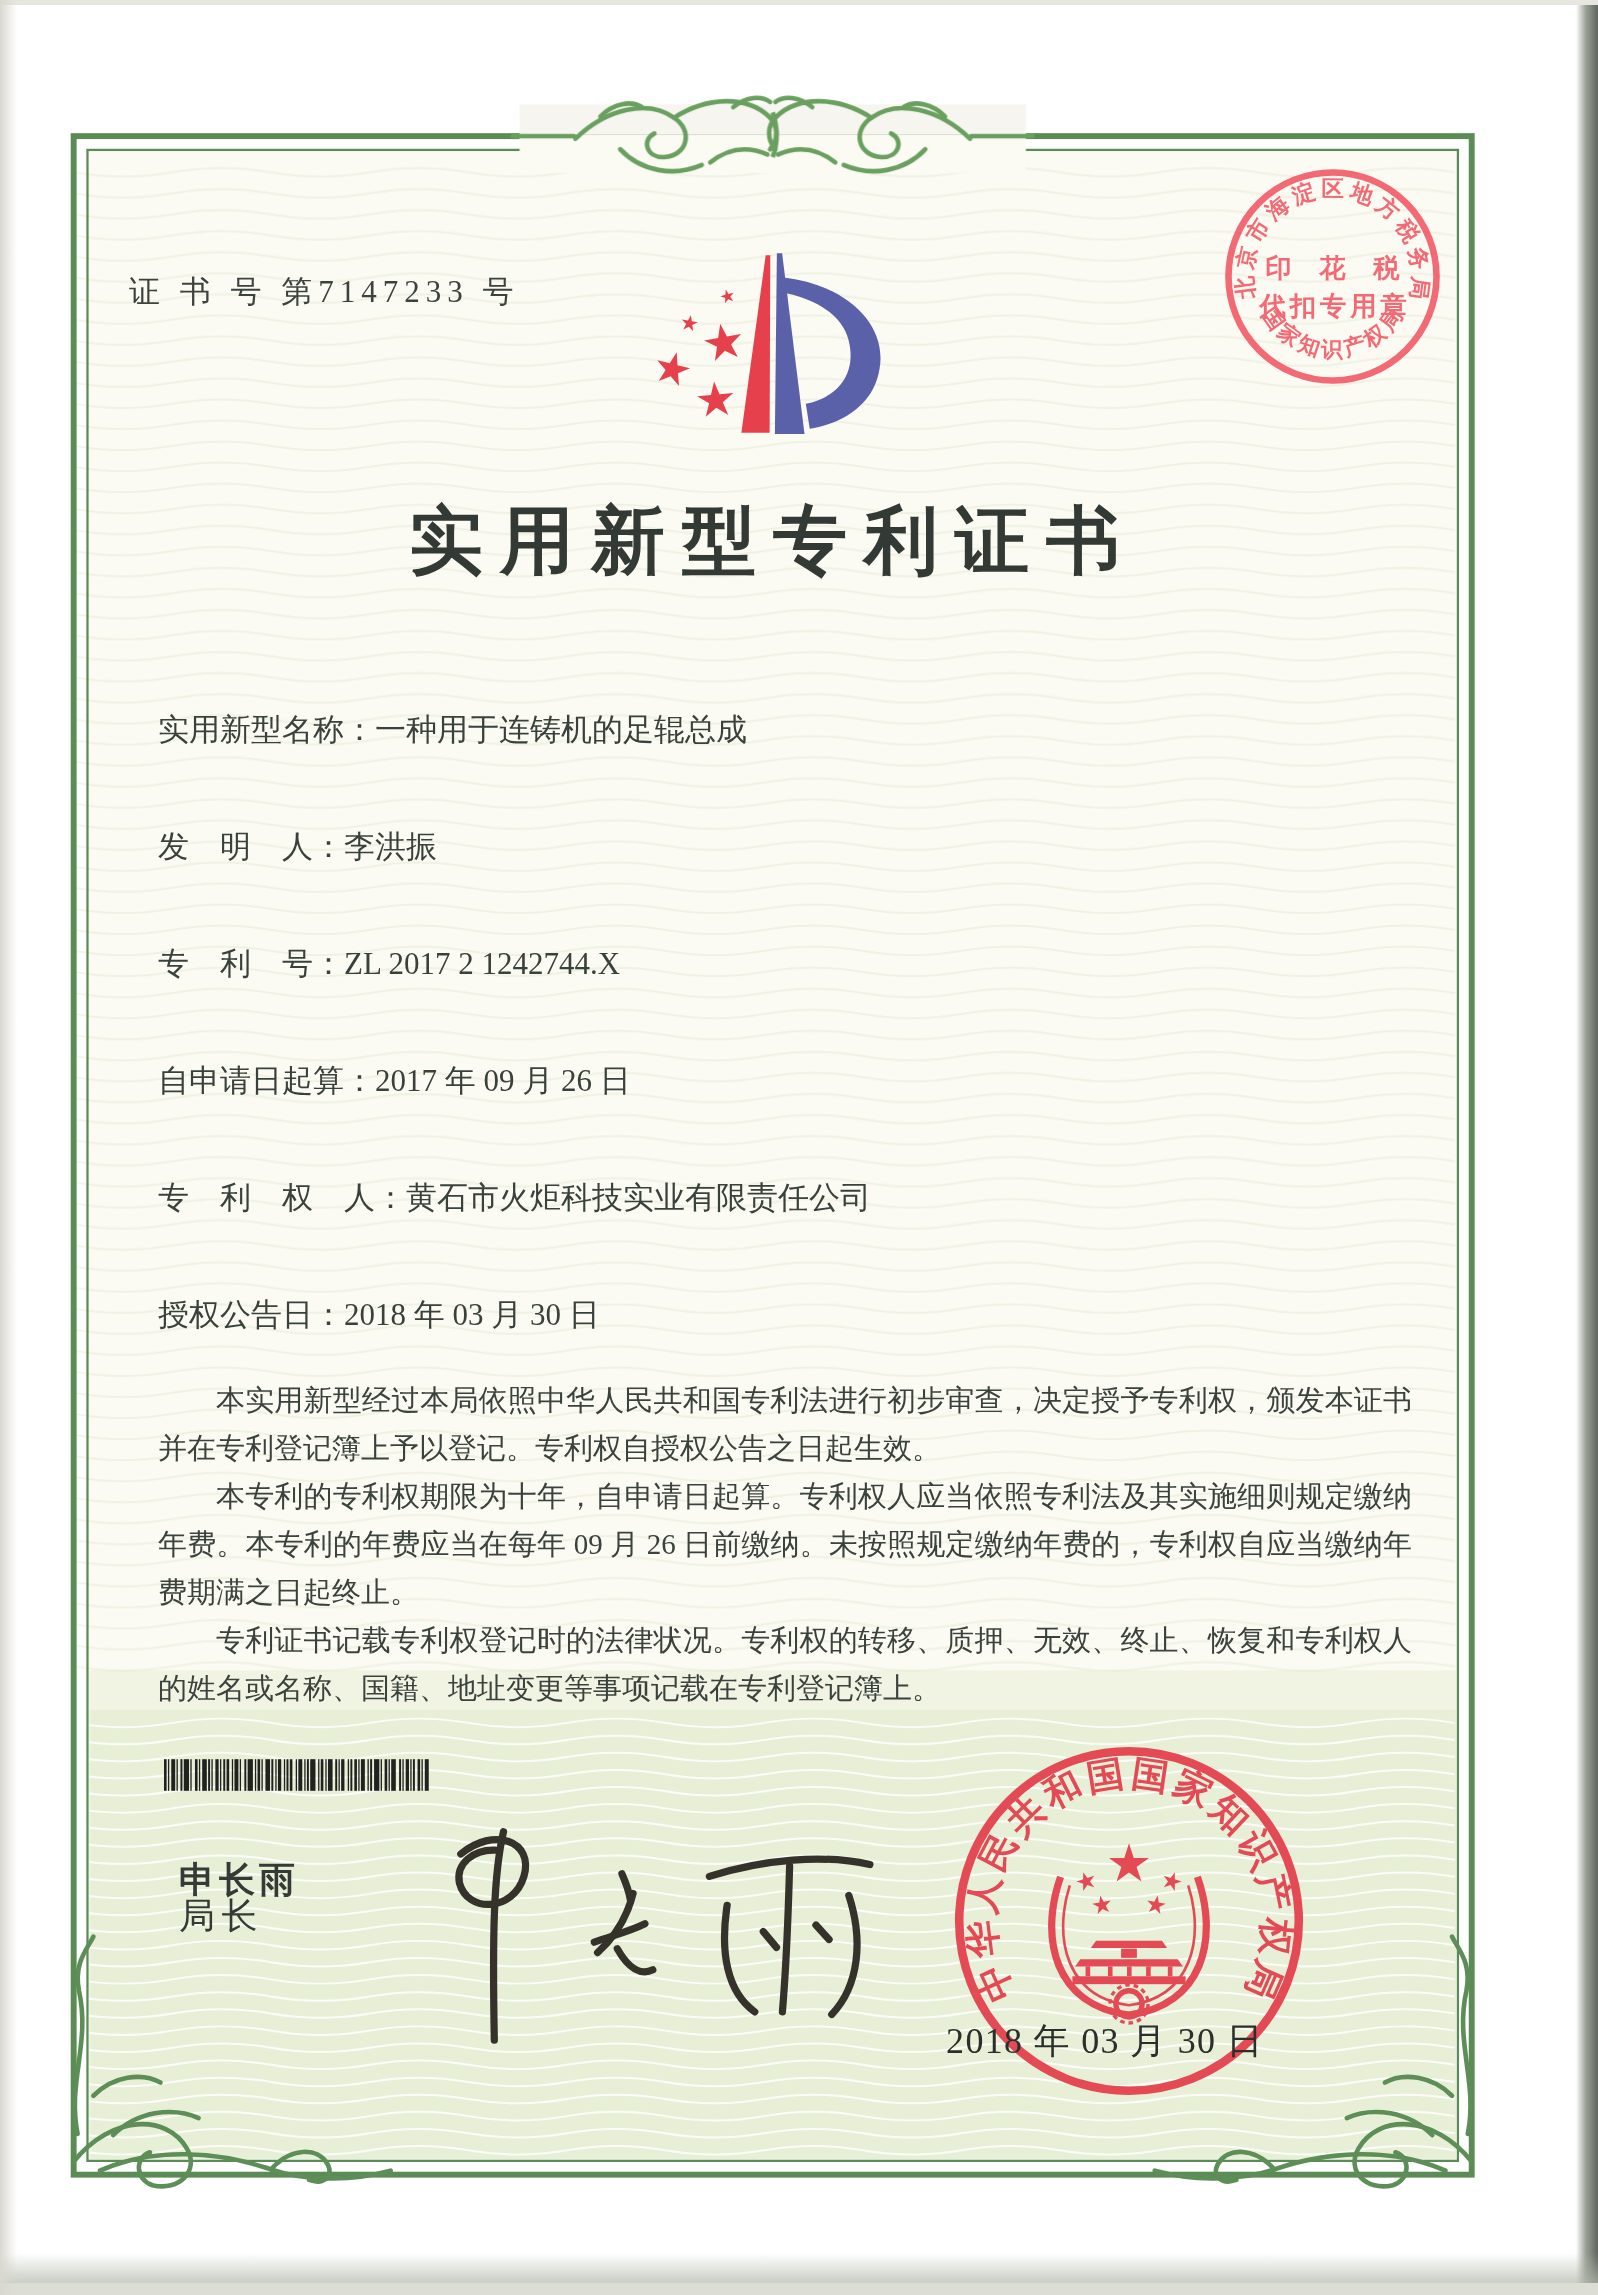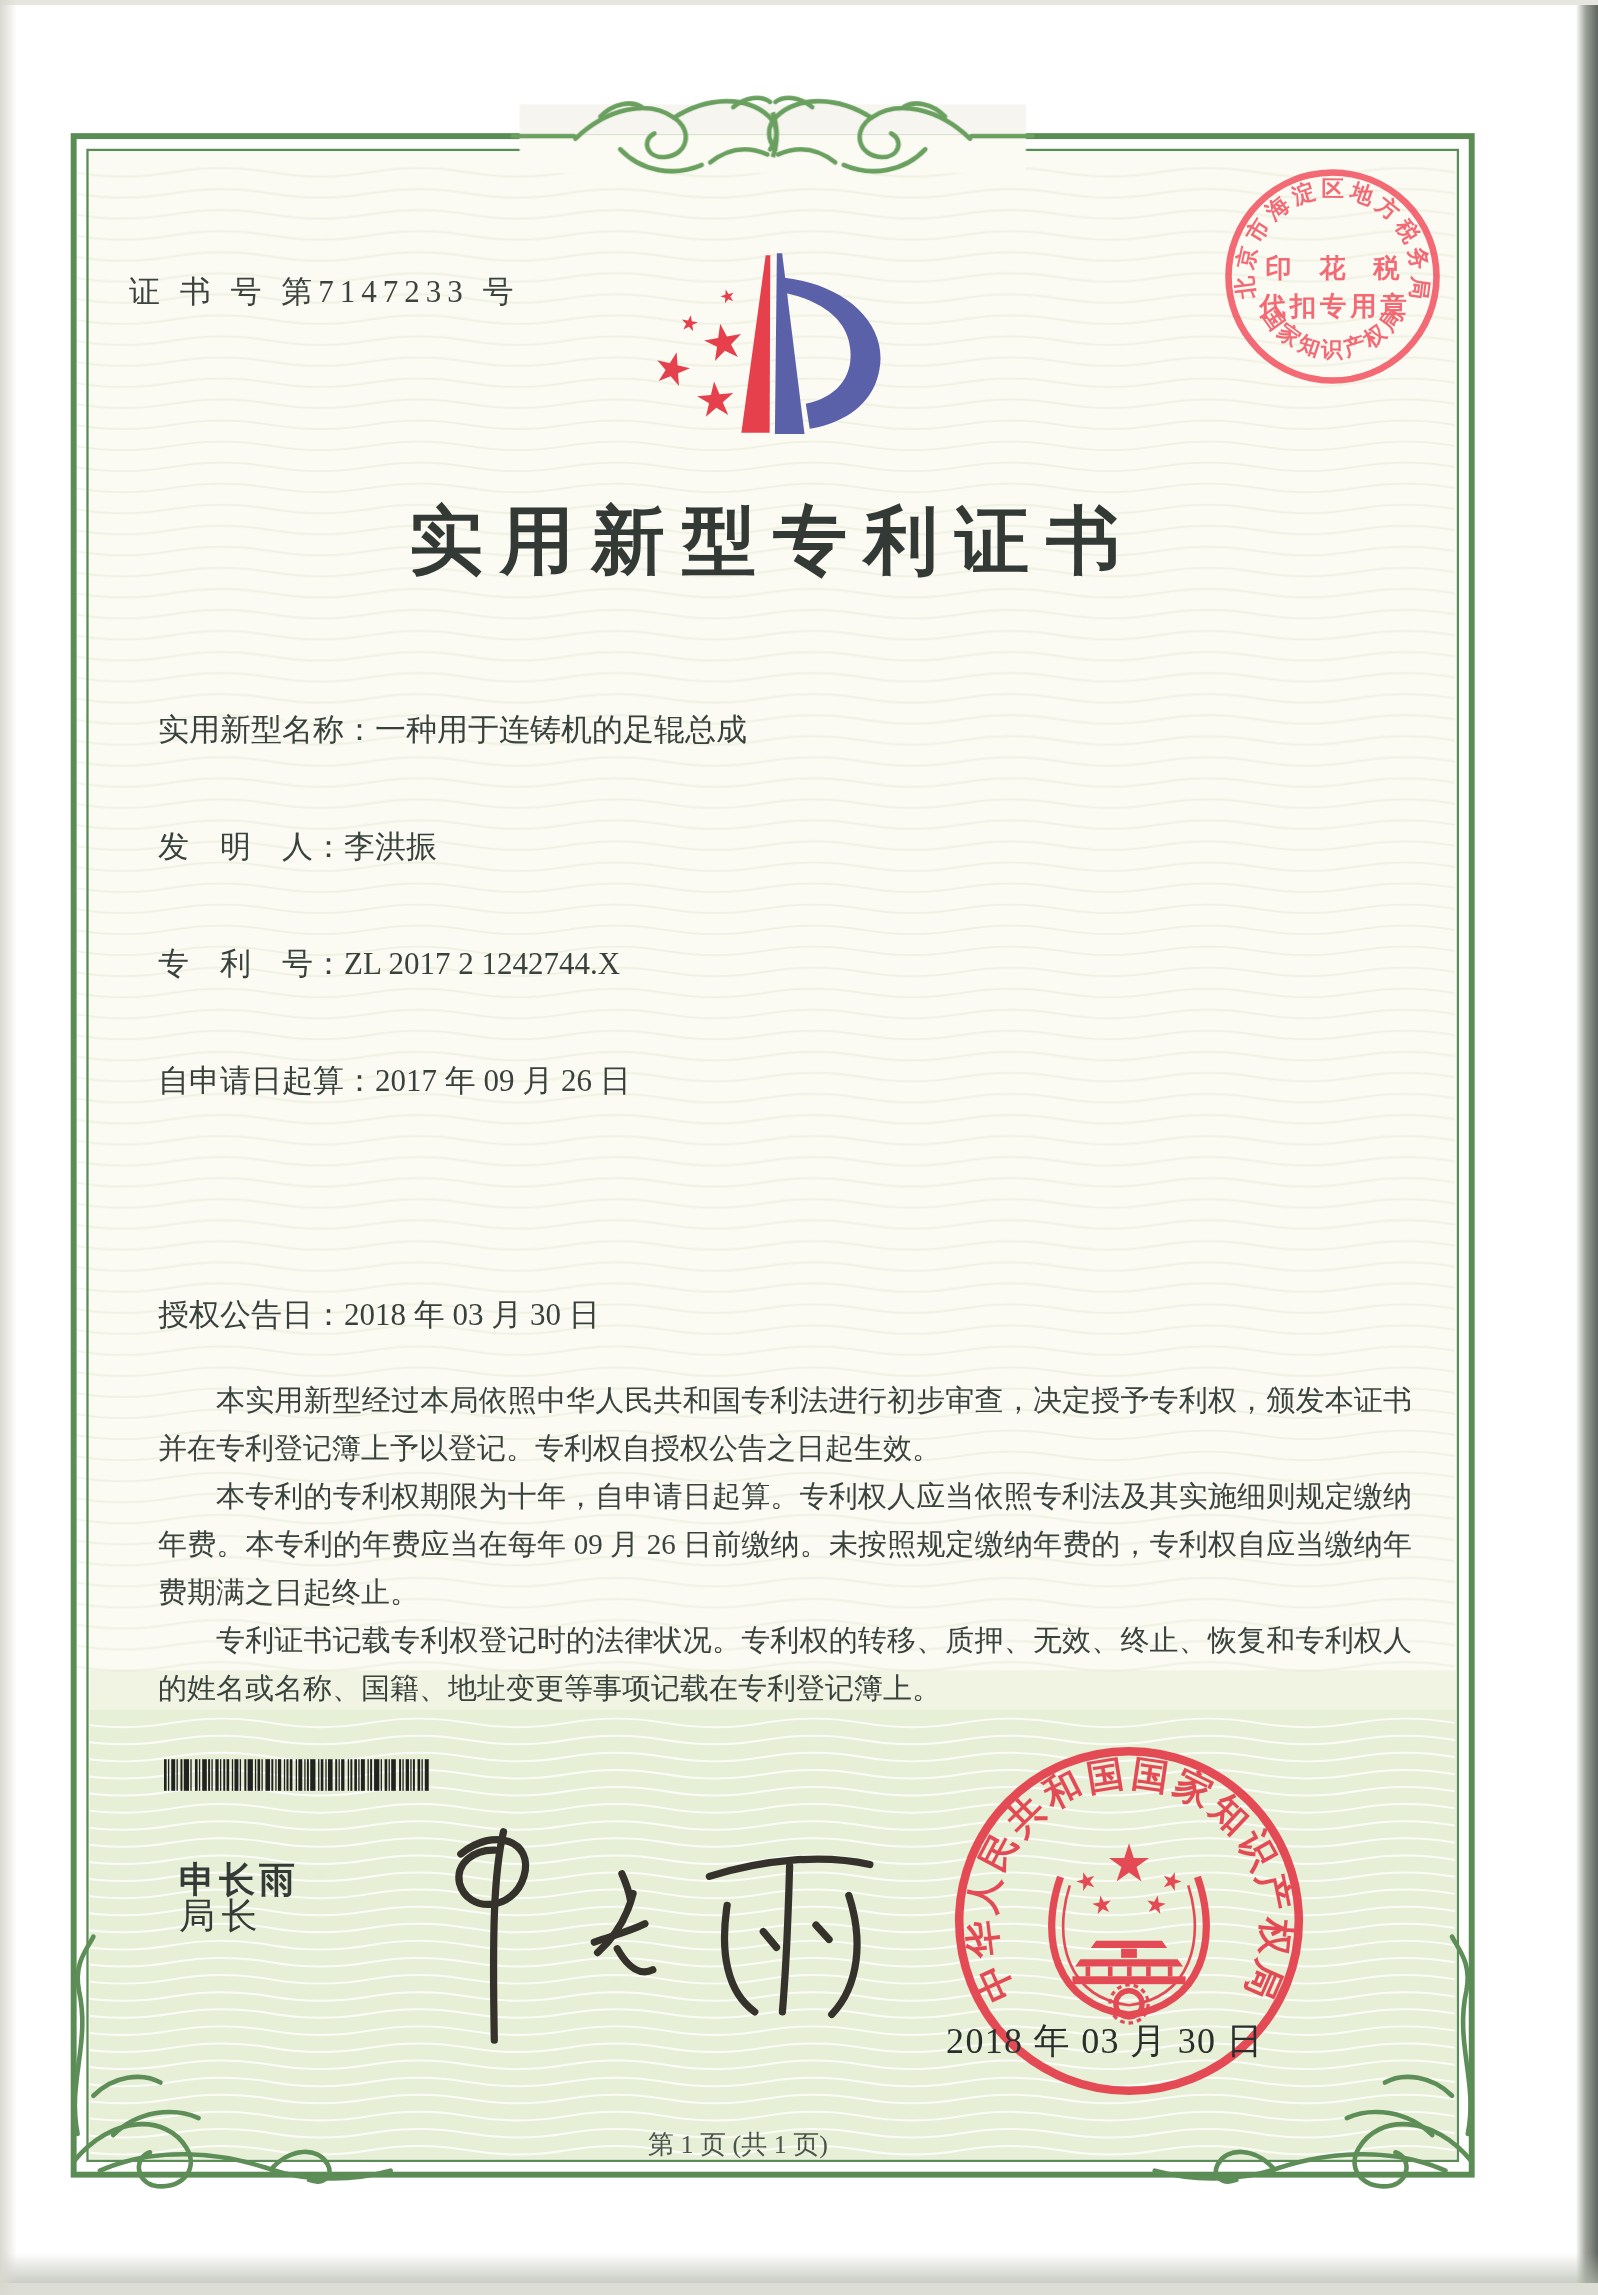--- a/index.html
+++ b/index.html
@@ -224,20 +224,23 @@
   </div>
   <div class="abs field f1">
     <span>发　明　人：</span><span>李洪振</span>
   </div>
   <div class="abs field f2">
     <span>专　利　号：</span><span>ZL 2017 2 1242744.X</span>
   </div>
   <div class="abs field f3">
     <span>自申请日起算：</span><span>2017 年 09 月 26 日</span>
   </div>
+  <div class="abs field f4">
+    <span>专　利　权　人：</span><span>黄石市火炬科技实业有限责任公司</span>
+  </div>
   <div class="abs field f5">
     <span>授权公告日：</span><span>2018 年 03 月 30 日</span>
   </div>
 
   <div id="paras" class="abs">
     <p>本实用新型经过本局依照中华人民共和国专利法进行初步审查，决定授予专利权，颁发本证书并在专利登记簿上予以登记。专利权自授权公告之日起生效。</p>
     <p>本专利的专利权期限为十年，自申请日起算。专利权人应当依照专利法及其实施细则规定缴纳年费。本专利的年费应当在每年 09 月 26 日前缴纳。未按照规定缴纳年费的，专利权自应当缴纳年费期满之日起终止。</p>
     <p>专利证书记载专利权登记时的法律状况。专利权的转移、质押、无效、终止、恢复和专利权人的姓名或名称、国籍、地址变更等事项记载在专利登记簿上。</p>
   </div>
 
@@ -356,21 +359,20 @@
         <path d="M272,400 C178,388 156,300 182,218" fill="none" stroke="#e23c49" stroke-width="4"></path>
         <path d="M272,400 C366,388 388,300 362,218" fill="none" stroke="#e23c49" stroke-width="4"></path>
         <circle cx="272" cy="398" r="20" fill="none" stroke="#e23c49" stroke-width="8"></circle>
         <circle cx="272" cy="398" r="29" fill="none" stroke="#e23c49" stroke-width="5" stroke-dasharray="7 6"></circle>
       </g>
     </g>
   </svg>
 
   <div id="seal-date" class="abs">2018 年 03 月 30 日</div>
 
-  <div id="footer" class="abs">第 1 页 (共 1 页)</div>
 
   <div id="edge-right" class="abs"></div>
   <div id="edge-bottom" class="abs"></div>
   <div id="edge-bottom2" class="abs"></div>
   <div id="edge-top" class="abs"></div>
   <div id="edge-left" class="abs"></div>
 </div>
 
 
 </body></html>

